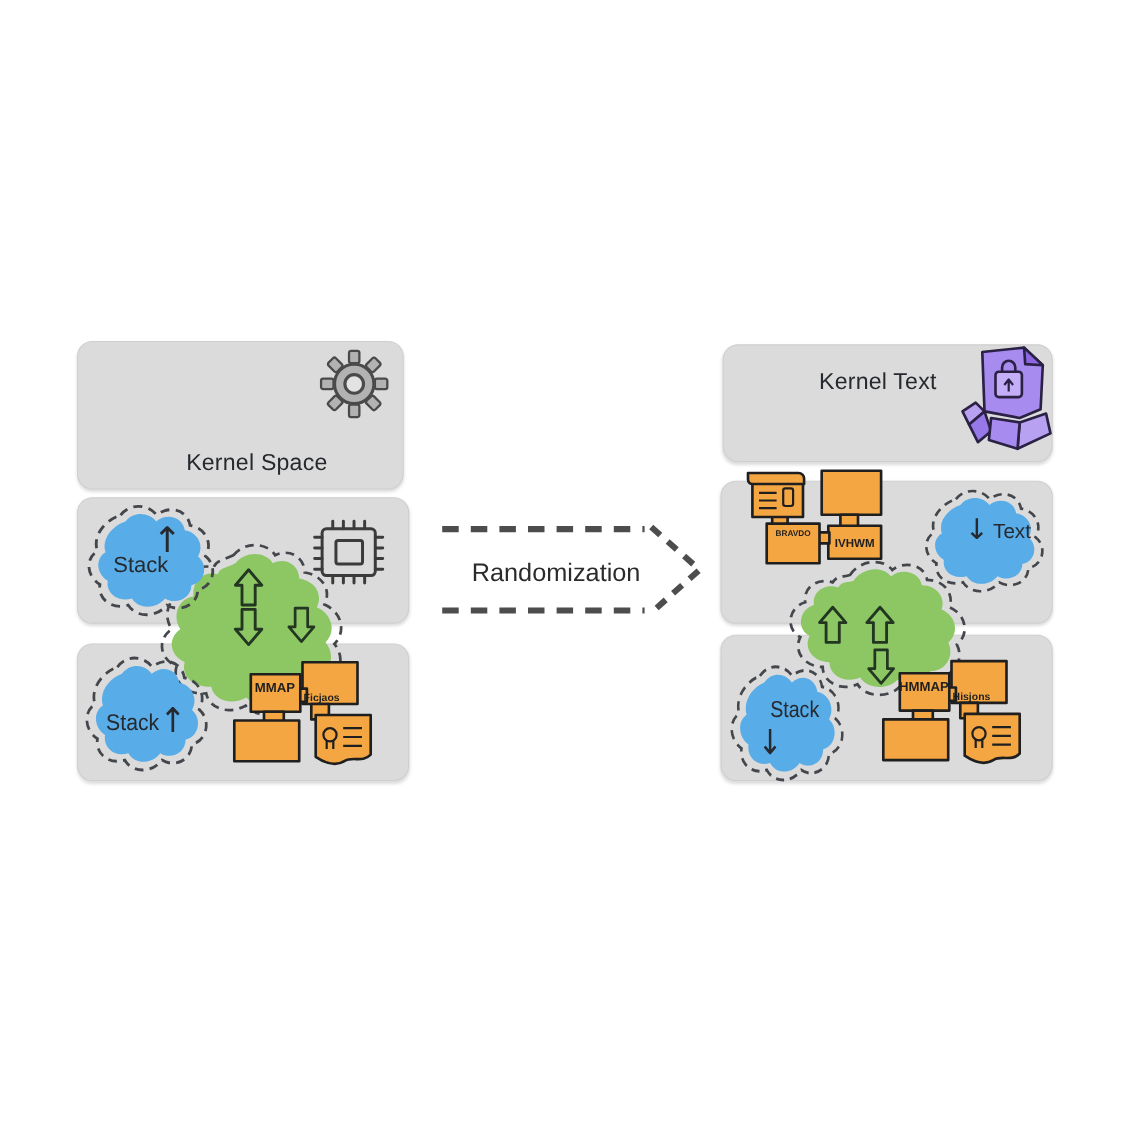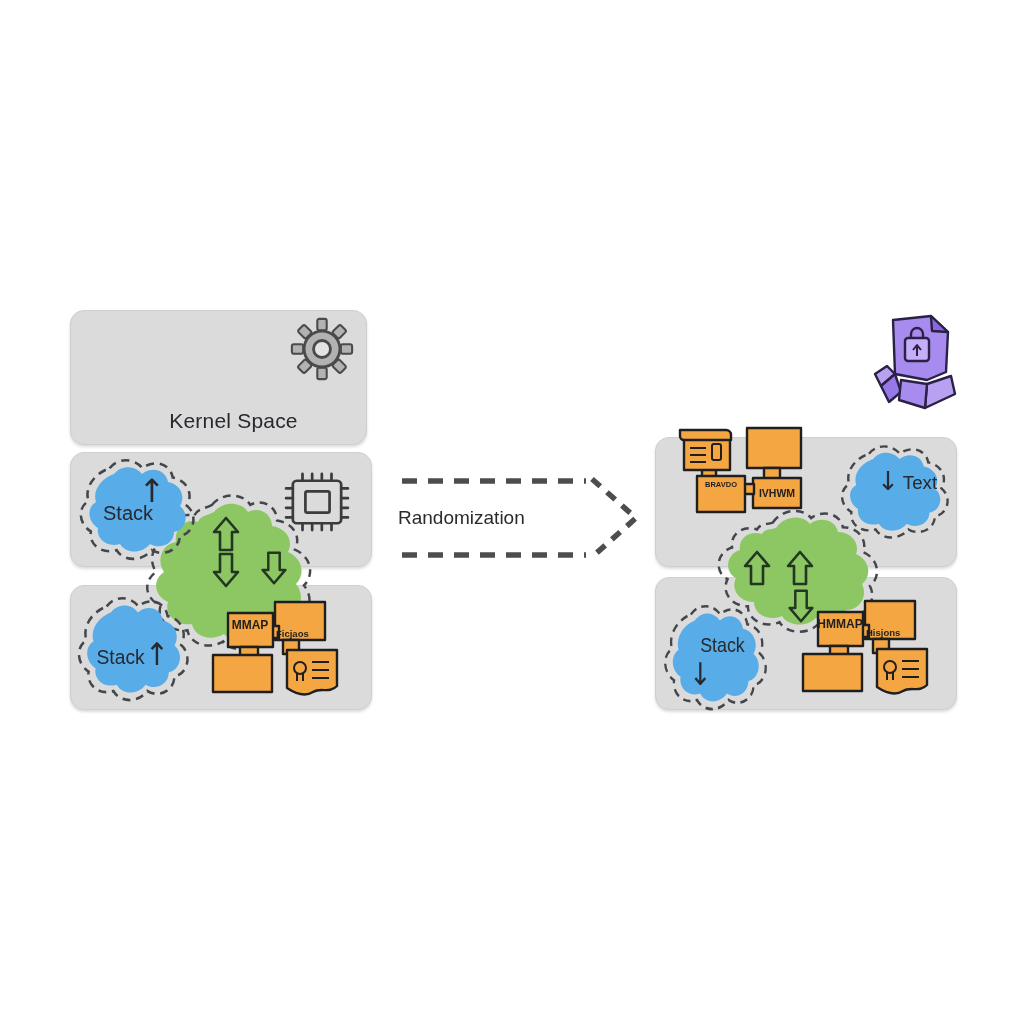--- a/index.html
+++ b/index.html
@@ -10,21 +10,21 @@
   .abs{position:absolute;}
   svg{overflow:visible;display:block;}
   .panel{
     position:absolute;background:#dbdbdb;border:1px solid #cfcfcf;border-radius:14px;
     box-shadow:0 2px 3px rgba(0,0,0,0.14);
   }
   .panel-label{
     position:absolute;text-align:center;font-size:21px;color:#26292e;letter-spacing:0.2px;
   }
   .arrow-label{
-    position:absolute;font-size:19px;color:#2b2b2b;
+    position:absolute;text-align:center;font-size:23px;color:#2b2b2b;
   }
   .blob-fill-blue{fill:#58ace8;stroke:none;}
   .blob-fill-green{fill:#8cc764;stroke:none;}
   .dash{fill:none;stroke:#43464b;stroke-width:2.2;stroke-dasharray:7 5;}
   .blobtxt{font-family:"Liberation Sans",sans-serif;font-size:20px;fill:#26292e;}
   .glyph{font-family:"DejaVu Sans",sans-serif;fill:#26292e;}
   .holl{fill:none;stroke:#223621;stroke-width:2.6;stroke-linejoin:round;}
   .clu{fill:#f4a642;stroke:#1f1f1f;stroke-width:2.4;stroke-linejoin:round;}
   .clu-detail{stroke:#1f1f1f;stroke-width:2;fill:none;}
   .t7{font:bold 7.5px "Liberation Sans",sans-serif;fill:#1f1f1f;}
@@ -38,20 +38,23 @@
 <div id="canvas">
 
   <div class="panel" style="left:70px;top:310px;width:295px;height:133px;">
     <div class="panel-label" style="left:0;right:0;top:98px;padding-left:30px;">Kernel Space</div>
   </div>
 
   <div class="panel" style="left:70px;top:452px;width:300px;height:113px;"></div>
 
   <div class="panel" style="left:70px;top:585px;width:300px;height:123px;"></div>
 
+  <div class="panel" style="left:657px;top:313px;width:298px;height:105px;">
+    <div class="panel-label" style="left:40px;width:200px;top:22px;">Kernel Text</div>
+  </div>
 
   <div class="panel" style="left:655px;top:437px;width:300px;height:128px;"></div>
 
   <div class="panel" style="left:655px;top:577px;width:300px;height:131px;"></div>
 
   <svg class="abs" style="left:290px;top:317px;width:64px;height:64px;" viewBox="0 0 68 68">
     <g fill="#b2b2b2" stroke="#4a4a4a" stroke-width="2.2">
       <rect x="29" y="2" width="10" height="12" rx="2" transform="rotate(0 34 34)"></rect>
       <rect x="29" y="2" width="10" height="12" rx="2" transform="rotate(45 34 34)"></rect>
       <rect x="29" y="2" width="10" height="12" rx="2" transform="rotate(90 34 34)"></rect>

